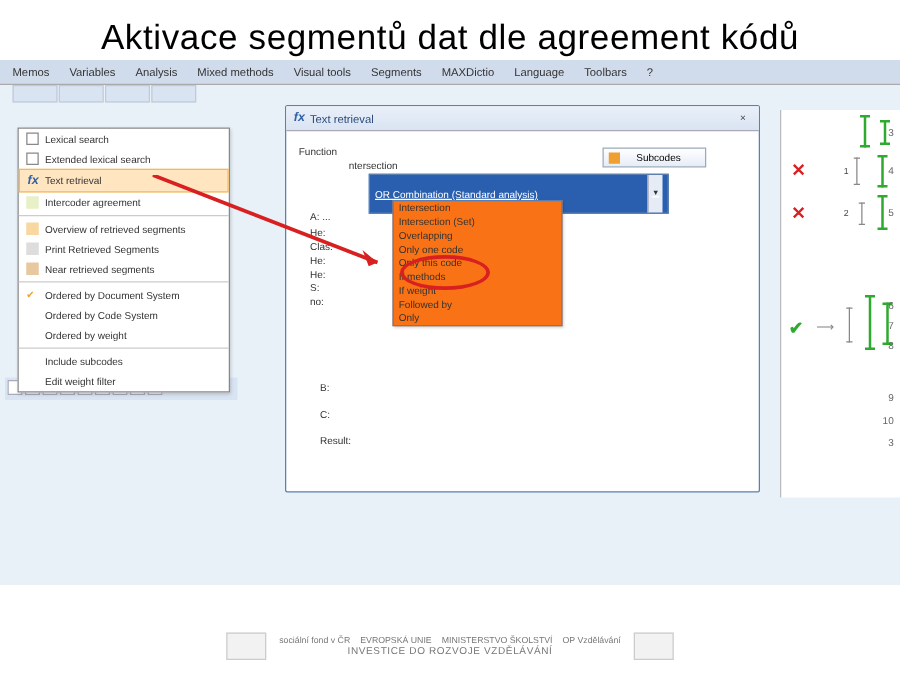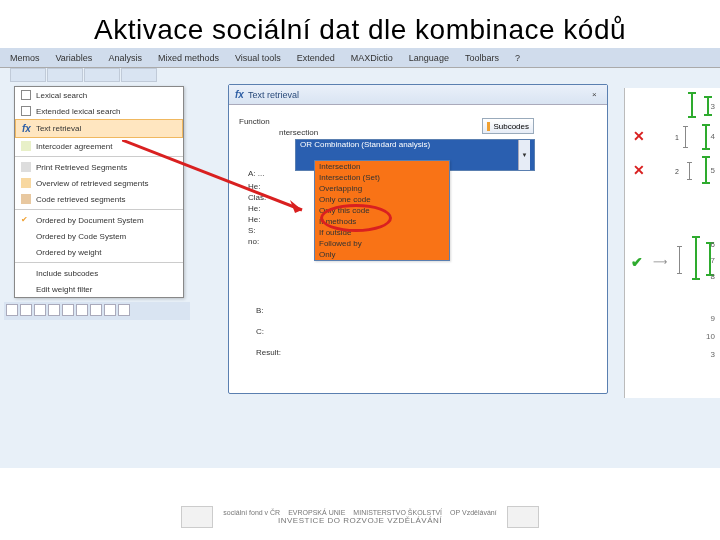--- a/index.html
+++ b/index.html
@@ -1,37 +1,37 @@
 <!DOCTYPE html>
 <html><head>
 <meta charset="utf-8">
 <style>
   * { margin: 0; padding: 0; box-sizing: border-box; }
   body { width: 720px; height: 540px; font-family: Arial, sans-serif; font-size: 9px; background: #fff; position: relative; overflow: hidden; }
   .slide-title { font-size: 28px; font-weight: normal; text-align: center; padding: 14px 0 2px 0; letter-spacing: 0.5px; }
   .app-area { position: relative; width: 100%; height: 420px; background: #e8f0f8; }
   .toolbar { display: flex; gap: 4px; height: 20px; background: #d0dcec; padding: 2px 4px; font-size: 9px; color: #333; align-items: center; border-bottom: 1px solid #aaa; }
   .toolbar span { padding: 0 6px; cursor: default; }
-  .submenu { position: absolute; left: 14px; top: 38px; width: 170px; background: #fff; border: 1px solid #888; box-shadow: 1px 1px 3px rgba(0,0,0,0.2); z-index: 5; }
+  .submenu { position: absolute; left: 14px; top: 54px; width: 170px; background: #fff; border: 1px solid #888; box-shadow: 1px 1px 3px rgba(0,0,0,0.2); z-index: 5; }
   .submenu-item { display: flex; align-items: center; gap: 5px; padding: 3px 6px; font-size: 8px; color: #333; border-bottom: 0; }
   .submenu-item.highlight { background: #ffe6c0; border: 1px solid #f0b860; }
   .submenu-item .icon-sq { width: 10px; height: 10px; display:inline-block; }
   .ribbon-tabs { position: absolute; left: 0; top: 20px; width: 720px; height: 14px; display: flex; gap: 1px; padding-left: 10px; }
   .ribbon-tab { width: 36px; height: 14px; background: #d9e4f2; border: 1px solid #c0cad8; }
   .text-retrieval-panel { position: absolute; left: 228px; top: 36px; width: 380px; height: 310px; background: #fff; border: 1px solid #5a7fb0; border-radius: 2px; z-index: 3; }
   .panel-head { height: 20px; background: linear-gradient(#eaf0fa,#d9e4f2); border-bottom: 1px solid #aab; display: flex; align-items: center; padding: 0 6px; font-size: 9px; color: #2a4a7a; }
   .panel-head .close { margin-left: auto; width: 9px; height: 9px; font-size: 8px; color: #444; }
   .panel-body { padding: 6px 10px; }
   .field-label { font-size: 8px; color: #333; margin: 6px 0 2px 0; }
-  .combo { position: relative; width: 240px; height: 32px; border: 1px solid #5a7fb0; background: #fff; display: flex; font-size: 8px; padding: 0 4px; }
+  .combo { position: relative; width: 240px; height: 32px; border: 1px solid #5a7fb0; background: #fff; display: flex; align-items: center; font-size: 8px; padding: 0 4px; text-decoration: underline; }
   .combo.sel { background: #2a5fb0; color: #fff; }
   .combo .arrow { margin-left: auto; width: 12px; height: 100%; background: #e6ecf6; border-left: 1px solid #aab; display: flex; align-items: center; justify-content: center; font-size: 6px; color: #333; }
   .dropdown-list { position: absolute; left: 314px; top: 112px; width: 136px; background: #f97316; border: 1px solid #5a7fb0; z-index: 10; box-shadow: 1px 1px 2px rgba(0,0,0,0.15); }
   .dropdown-list div { font-size: 8px; padding: 1px 4px; color: #333; }
-  .subcodes-btn { position: absolute; left: 482px; top: 70px; width: 52px; height: 16px; background: linear-gradient(#fff,#e6ecf6); border: 1px solid #9ab; font-size: 8px; display: flex; align-items: center; gap: 3px; padding: 0 4px; z-index: 4; }
+  .subcodes-btn { position: absolute; left: 482px; top: 70px; width: 83px; height: 16px; background: linear-gradient(#fff,#e6ecf6); border: 1px solid #9ab; font-size: 8px; display: flex; align-items: center; gap: 13px; padding: 0 4px; z-index: 4; }
   .side-list { position: absolute; left: 458px; top: 126px; width: 120px; font-size: 8px; color: #666; z-index: 2; }
   .side-list div { padding: 1px 0; }
   .remove-btn { position: absolute; left: 562px; top: 122px; width: 44px; height: 15px; background: #e6e6e6; border: 1px solid #bbb; font-size: 8px; color: #888; display: flex; align-items: center; justify-content: center; z-index: 2; }
   .code-panel-left { position: absolute; left: 248px; top: 120px; width: 48px; z-index: 4; }
   .code-panel-left div { font-size: 8px; padding: 1px 0; color: #333; }
   .lower-fields { position: absolute; left: 256px; top: 246px; font-size: 8px; color: #333; z-index: 4; }
   .lower-fields div { margin: 12px 0; }
   .red-oval { position: absolute; left: 320px; top: 156px; width: 72px; height: 28px; border: 3px solid #d92020; border-radius: 50%; z-index: 20; pointer-events: none; }
   .red-arrow { position: absolute; left: 122px; top: 92px; width: 200px; height: 80px; z-index: 19; pointer-events: none; }
   .right-diagram { position: absolute; right: 0; top: 40px; width: 96px; height: 310px; background: #fff; border-left: 1px solid #bbb; z-index: 1; }
@@ -50,30 +50,30 @@
   .thin-line::before { top:0; } .thin-line::after { bottom:0; }
   .footer { position: absolute; bottom: 6px; left: 0; width: 720px; height: 34px; display: flex; align-items: center; justify-content: center; gap: 10px; font-size: 7px; color: #777; }
   .footer .logo-box { width: 32px; height: 22px; border: 1px solid #ccc; background: #f2f2f2; }
   .icon-fx { color: #3261a6; font-weight: bold; font-style: italic; font-size: 10px; }
   .left-icons { position: absolute; left: 4px; top: 254px; width: 186px; height: 18px; background: #d9e4f2; display: flex; gap: 2px; padding: 2px; z-index: 2; }
   .left-icons span { width: 12px; height: 12px; background: #fff; border: 1px solid #aab; }
 </style>
 </head>
 <body>
 
-<div class="slide-title">Aktivace sociální dat dle kombinace kódů</div>
+<div class="slide-title">Aktivace segmentů dat dle agreement kódů</div>
 
 <div class="app-area">
   <div class="toolbar">
     <span>Memos</span>
     <span>Variables</span>
     <span>Analysis</span>
     <span>Mixed methods</span>
     <span>Visual tools</span>
-    <span>Extended</span>
+    <span>Segments</span>
     <span>MAXDictio</span>
     <span>Language</span>
     <span>Toolbars</span>
     <span>?</span>
   </div>
 
   <div class="ribbon-tabs">
     <div class="ribbon-tab"></div>
     <div class="ribbon-tab"></div>
     <div class="ribbon-tab"></div>
@@ -92,30 +92,30 @@
     <div class="submenu-item highlight">
         <span class="icon-fx">fx</span>
         <span>Text retrieval</span>
       </div>
     <div class="submenu-item">
         <span class="icon-sq" style="background:#e8f0c8"></span>
         <span>Intercoder agreement</span>
       </div>
     <div style="border-top:1px solid #ccc;margin:2px 0"></div>
     <div class="submenu-item">
+        <span class="icon-sq" style="background:#f8d8a0"></span>
+        <span>Overview of retrieved segments</span>
+      </div>
+    <div class="submenu-item">
         <span class="icon-sq" style="background:#ddd"></span>
         <span>Print Retrieved Segments</span>
       </div>
     <div class="submenu-item">
-        <span class="icon-sq" style="background:#f8d8a0"></span>
-        <span>Overview of retrieved segments</span>
-      </div>
-    <div class="submenu-item">
         <span class="icon-sq" style="background:#e8c8a0"></span>
-        <span>Code retrieved segments</span>
+        <span>Near retrieved segments</span>
       </div>
     <div style="border-top:1px solid #ccc;margin:2px 0"></div>
     <div class="submenu-item">
         <span class="icon-sq" style="color:#f0a030">✔</span>
         <span>Ordered by Document System</span>
       </div>
     <div class="submenu-item">
         <span class="icon-sq"></span>
         <span>Ordered by Code System</span>
       </div>
@@ -178,21 +178,21 @@
     <div>no:</div>
   </div>
 
   <div class="dropdown-list">
     <div>Intersection</div>
     <div>Intersection (Set)</div>
     <div>Overlapping</div>
     <div>Only one code</div>
     <div>Only this code</div>
     <div>If methods</div>
-    <div>If outside</div>
+    <div>If weight</div>
     <div>Followed by</div>
     <div>Only</div>
   </div>
 
   <div class="side-list">
     <div>used codes</div>
     <div></div>
     <div>Groups boundaries</div>
     <div>Mixofacio</div>
     <div>Spatial boundaries</div>

